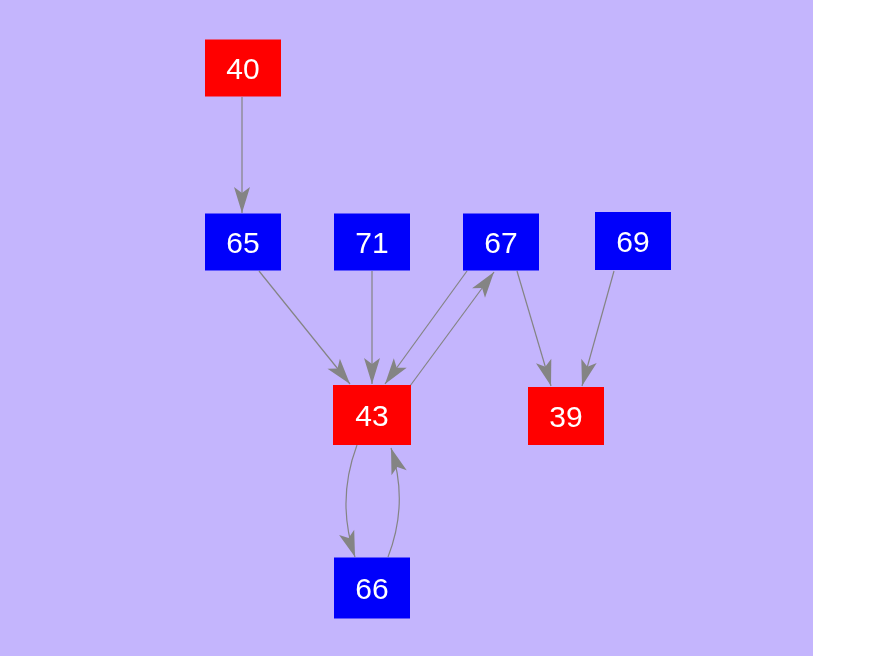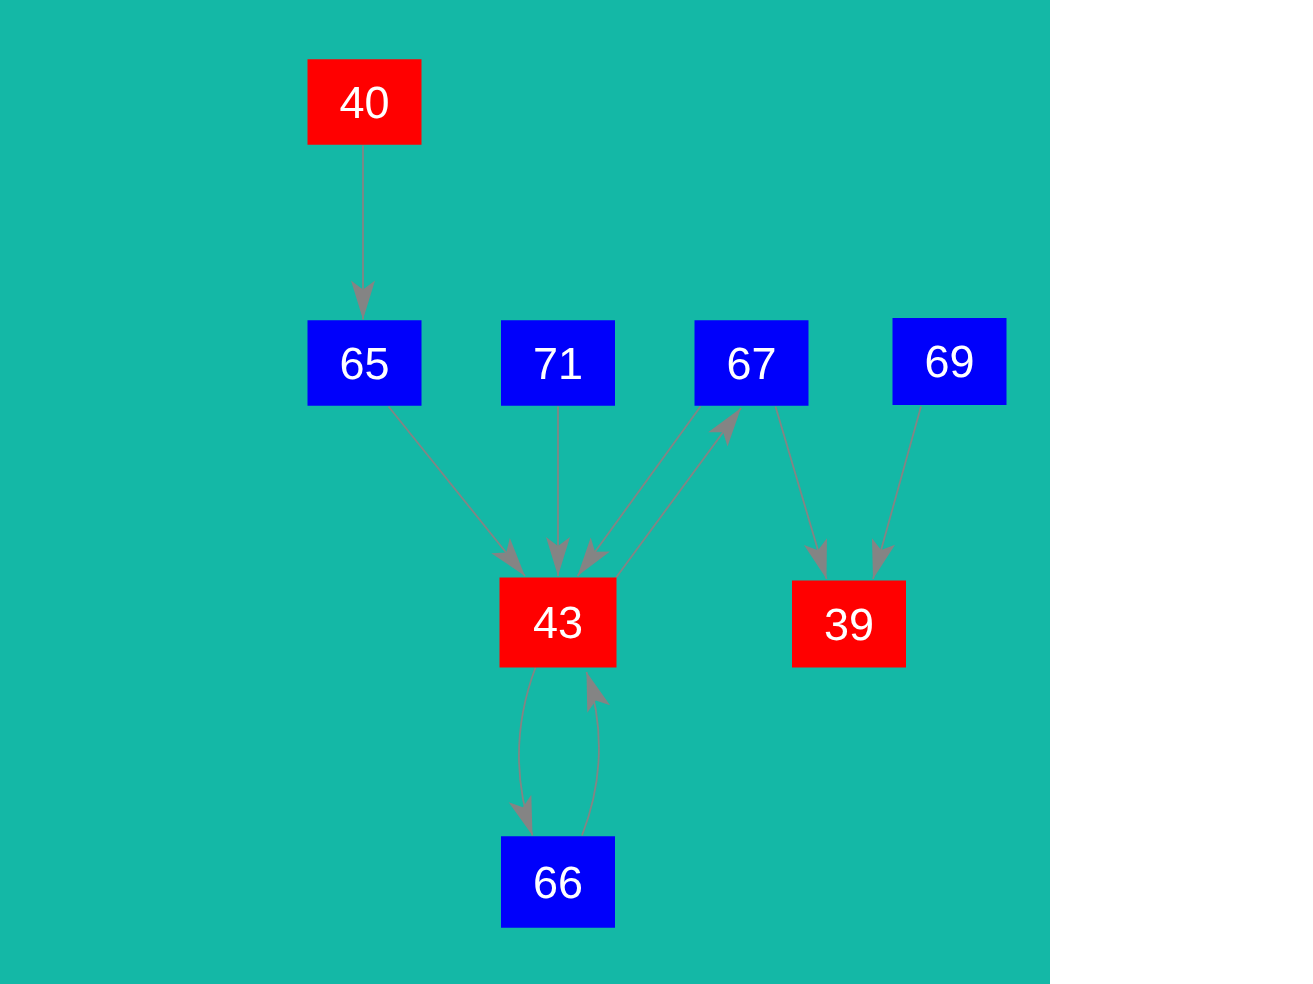--- a/index.html
+++ b/index.html
@@ -3,23 +3,23 @@
 <meta charset="utf-8">
 <style>
   html, body {
     margin: 0;
     padding: 0;
     background: #ffffff;
     font-family: "Liberation Sans", sans-serif;
   }
   .graph-container {
     position: relative;
-    width: 700px;
+    width: 813px;
     height: 656px;
-    background: #14b8a6;
+    background: #c4b5fd;
     overflow: hidden;
   }
   svg { display: block; }
   .node-rect { cursor: pointer; }
   .node-label {
     font-family: "Liberation Sans", sans-serif;
     font-size: 30px;
     fill: #ffffff;
     text-anchor: middle;
     pointer-events: none;

